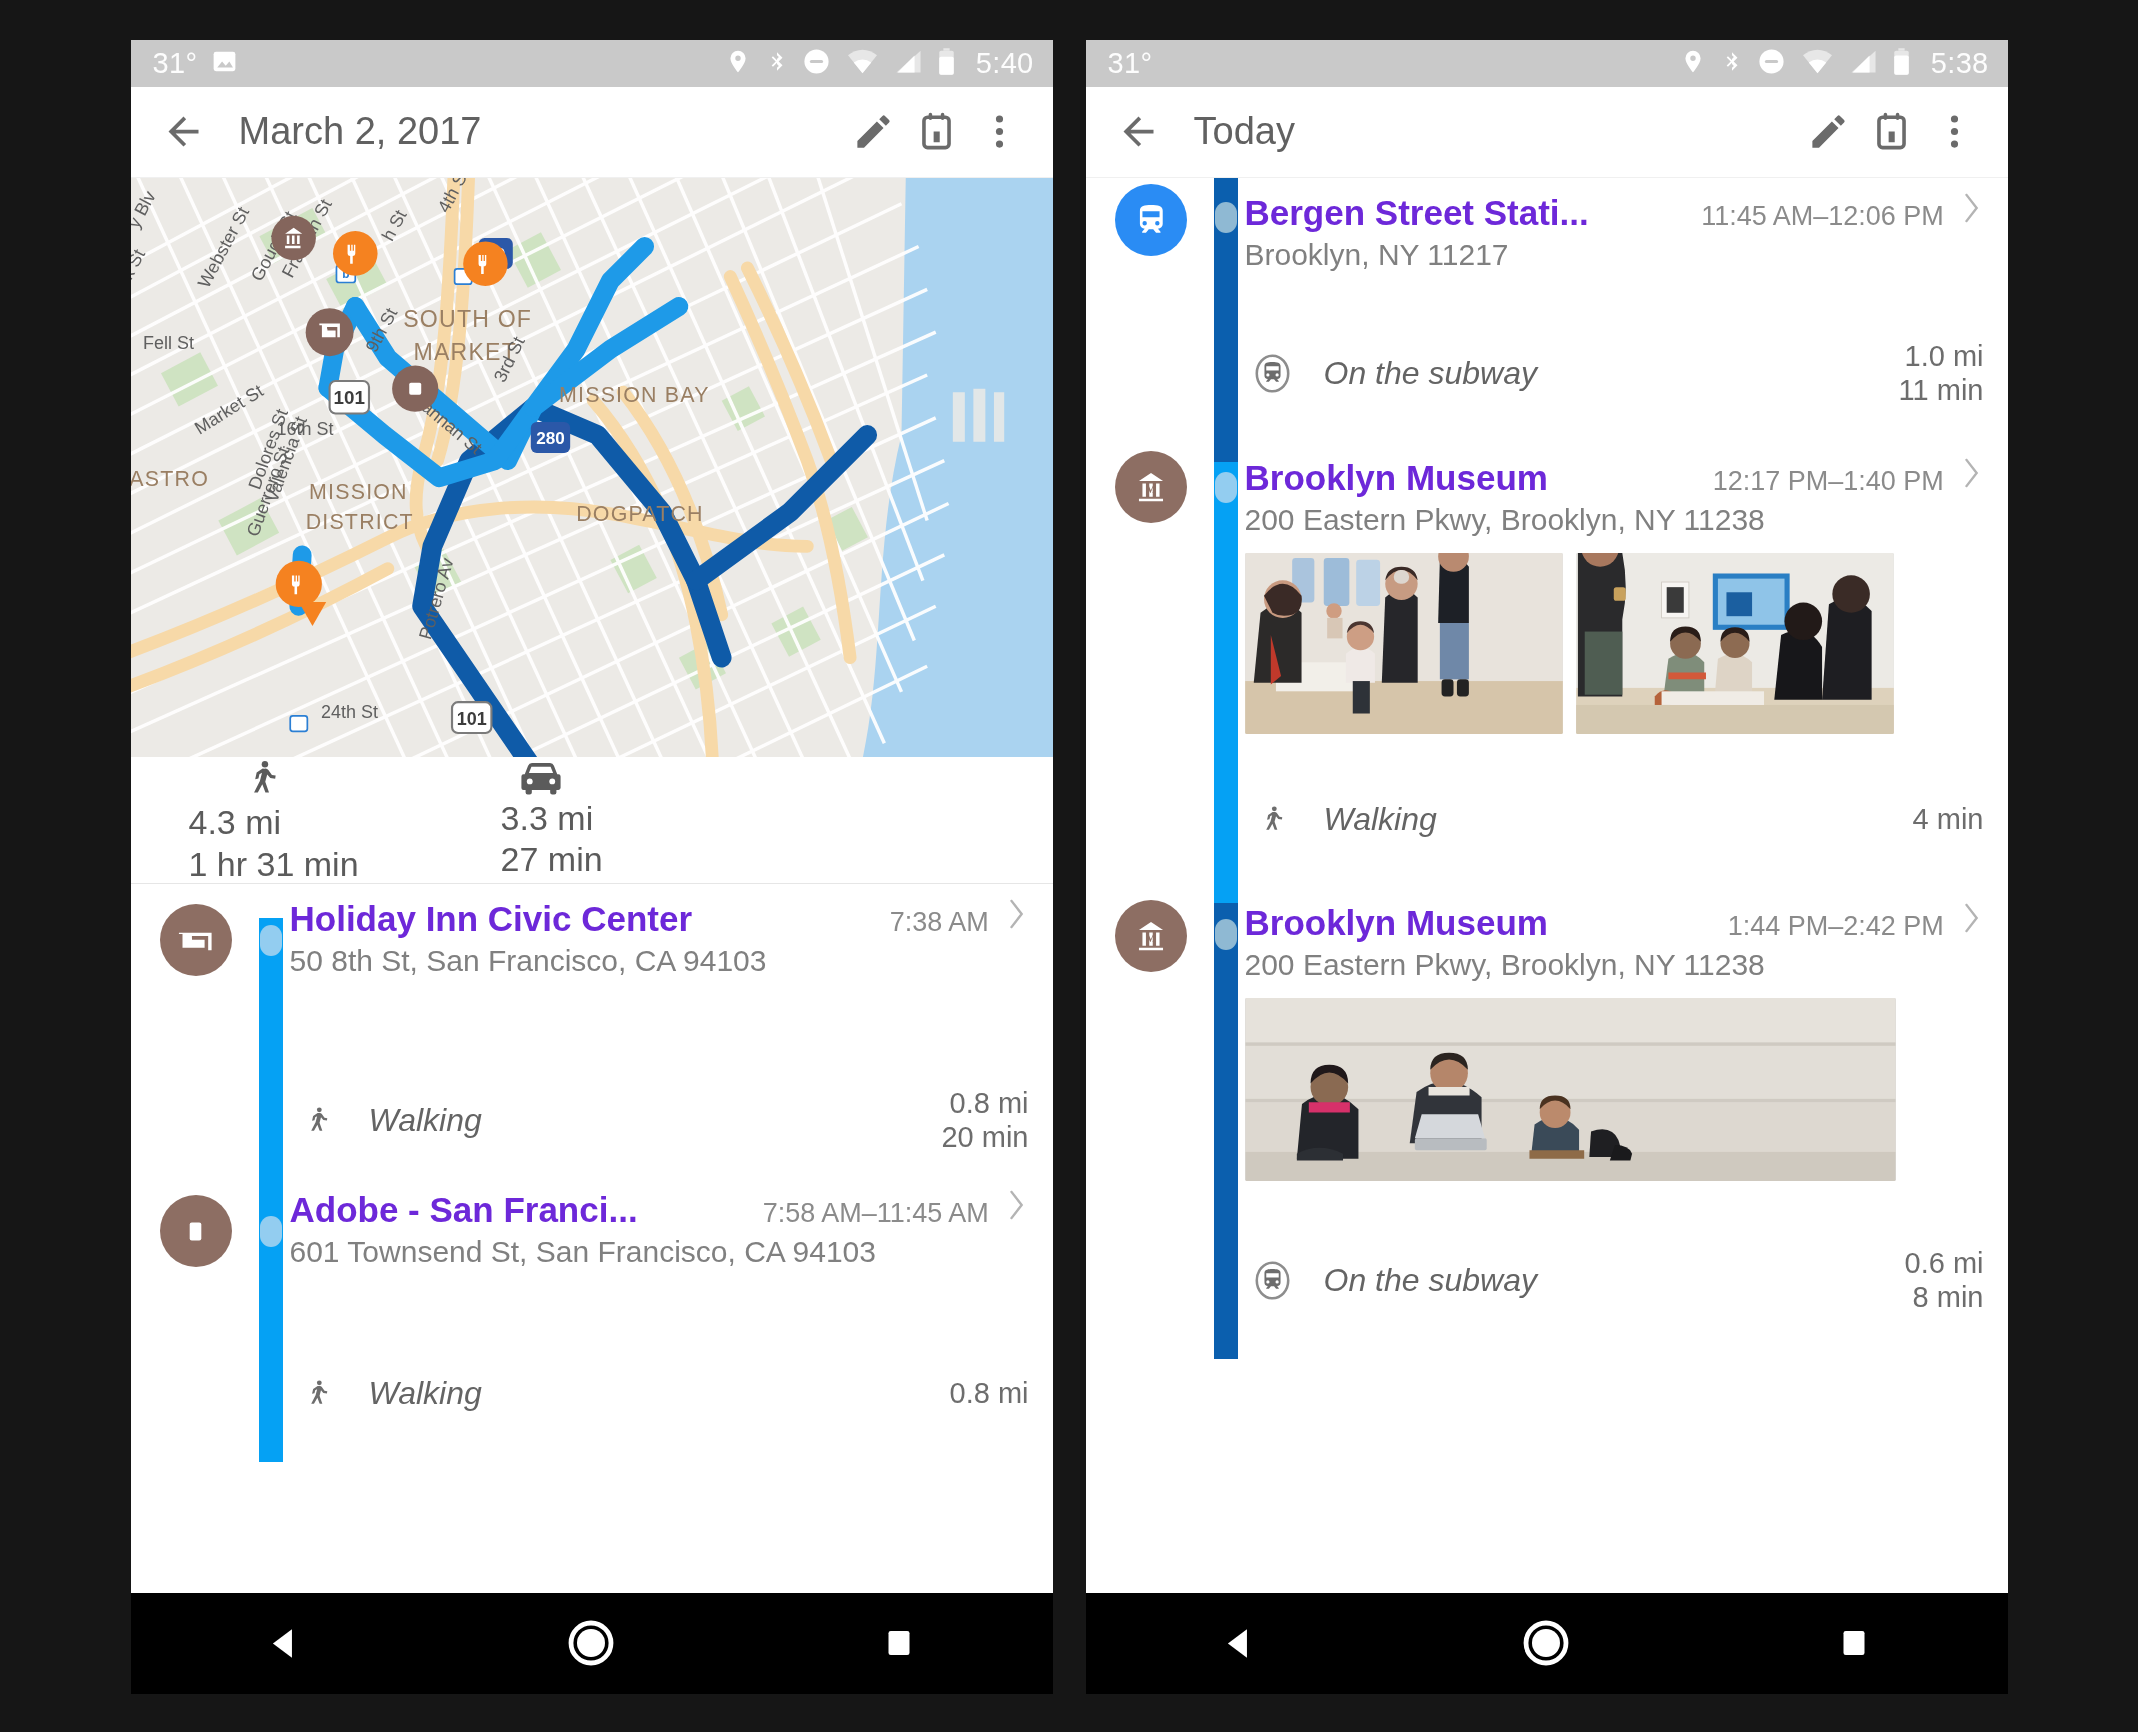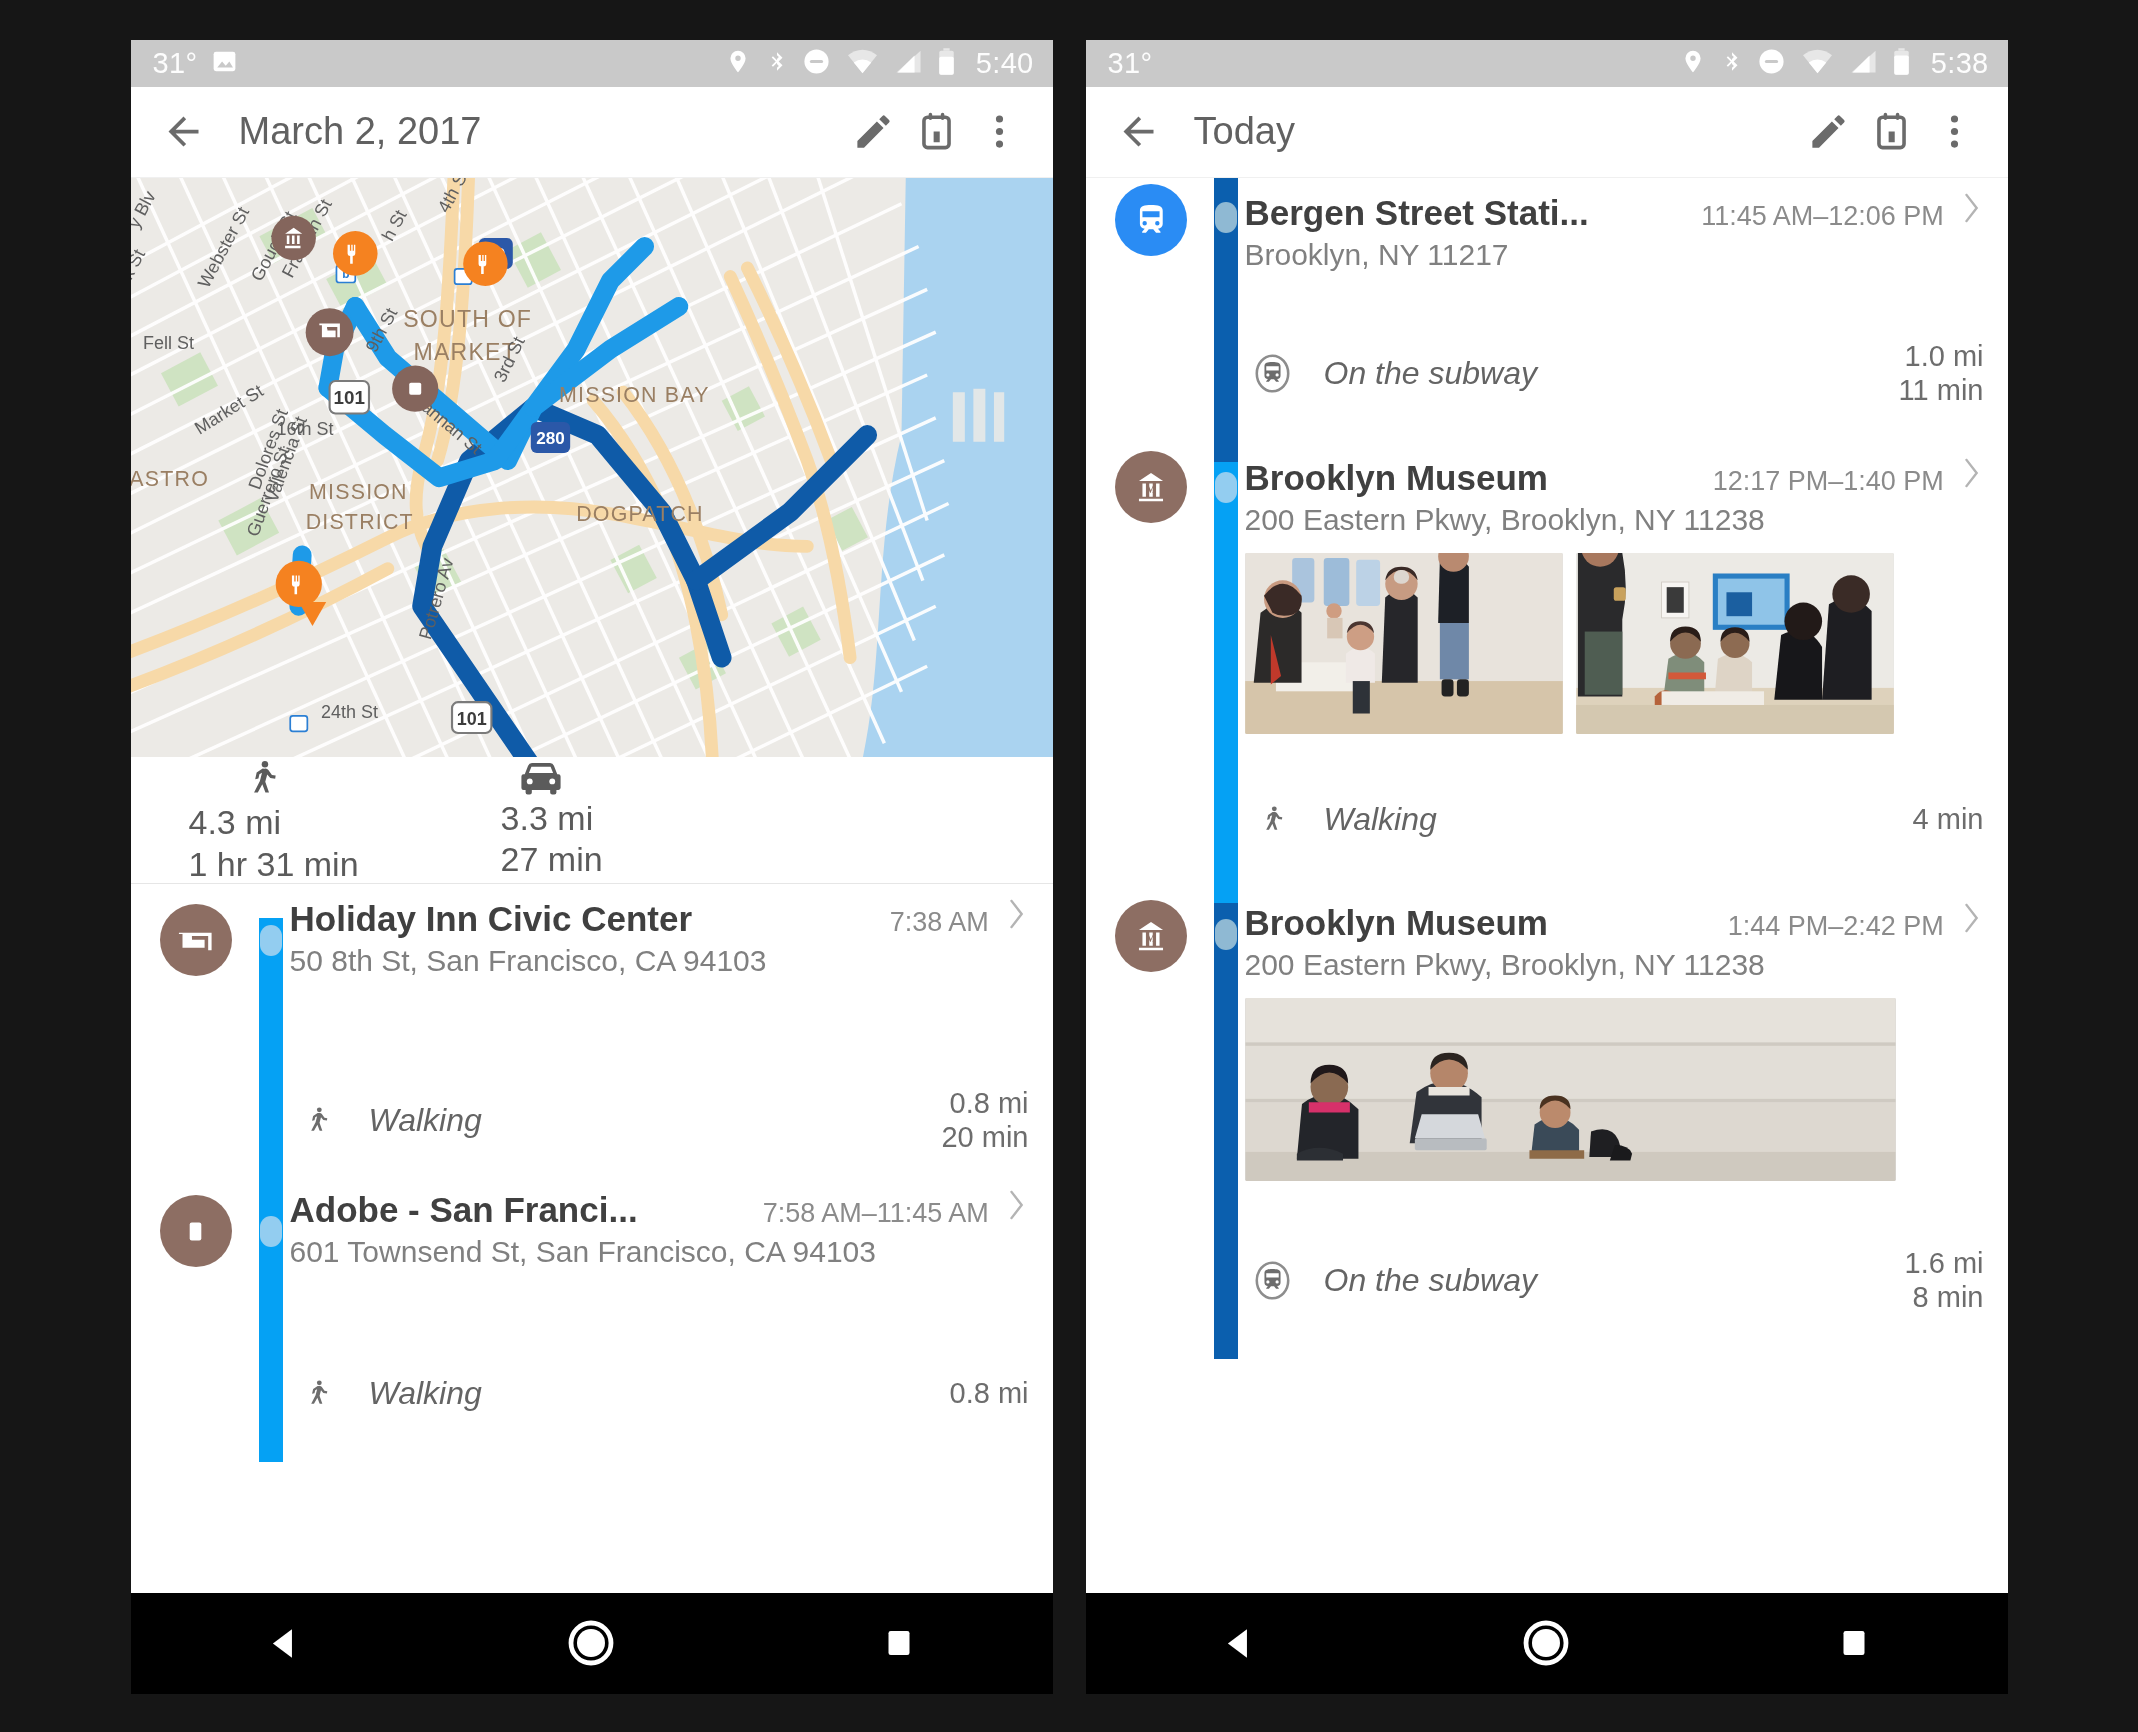--- a/index.html
+++ b/index.html
@@ -134,21 +134,21 @@
     border-radius: 12px;
   }
   .tl-dot.pale  { background: #93cdf0; }
   .tl-dot.paler { background: #8fb9d3; }
   .tl-body { flex: 1 1 auto; padding-right: 24px; }
 
   .place-head { display: flex; align-items: baseline; padding-top: 13.7px; }
   .place-name {
     font-size: 35px;
     font-weight: bold;
-    color: #404040;
+    color: #6d28d9;
     white-space: nowrap;
     overflow: hidden;
   }
   .place-time {
     font-size: 27px;
     color: #8b8b8b;
     margin-left: auto;
     white-space: nowrap;
     padding-left: 15.4px;
   }
@@ -869,21 +869,21 @@
         <div class="tl-body">
           <div class="activity">
             <span class="act-ico">
               <svg width="41" height="41" viewBox="0 0 24 24">
                   <ellipse cx="12" cy="12" rx="9.2" ry="10.4" fill="none" stroke="#8d8d8d" stroke-width="1.5"></ellipse>
                   <path d="M12 5.2c-2.7 0-4.7.4-4.7 2.4v5.6a2 2 0 002 2l-1 1.3v.4h1.6l1.2-1.5h1.8l1.2 1.5h1.6v-.4l-1-1.3a2 2 0 002-2V7.6c0-2-2-2.4-4.7-2.4zM9.3 13.8a.95.95 0 11.95-.95.95.95 0 01-.95.95zm5.4 0a.95.95 0 11.95-.95.95.95 0 01-.95.95zm.95-3.5H8.35V7.8h7.3z" fill="#6d6d6d"></path>
                 </svg>
             </span>
             <span class="act-label">On the subway</span>
             <span class="act-stats">
-              <div>1.6 mi</div>
+              <div>0.6 mi</div>
               <div>8 min</div>
             </span>
           </div>
         </div>
       </div>
     </div>
 
     <div class="navbar">
       <span class="nav-btn">
         <svg width="38" height="41" viewBox="0 0 24 24">

